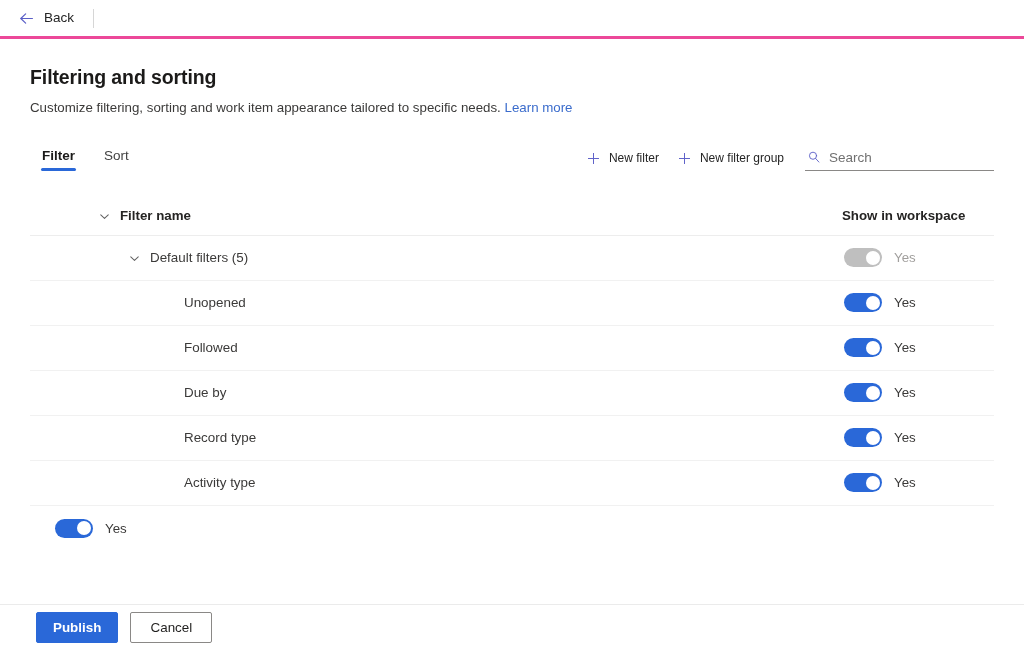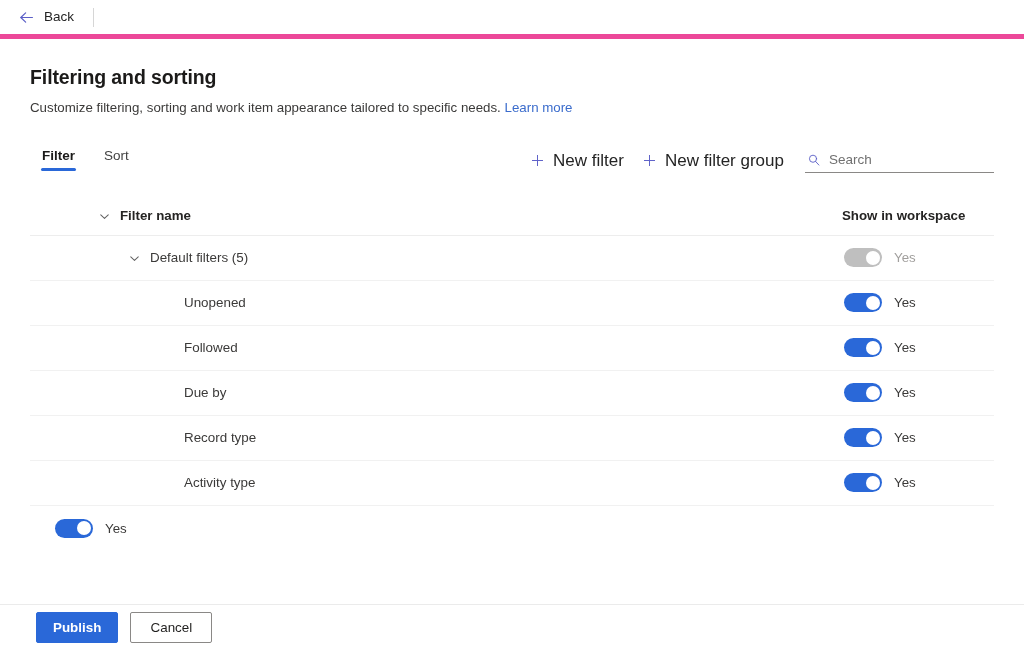--- a/index.html
+++ b/index.html
@@ -15,21 +15,21 @@
     overflow: hidden;
     position: relative;
   }
 
   
   .topbar {
     height: 39px;
     display: flex;
     align-items: center;
     padding: 0 0 0 12px;
-    border-bottom: 5px solid #ec4899;
+    border-bottom: 3px solid #ec4899;
     box-sizing: border-box;
   }
   .back-btn {
     display: flex;
     align-items: center;
     gap: 9px;
     height: 30px;
     padding: 0 6px;
     cursor: pointer;
     background: none;
@@ -121,21 +121,21 @@
   .actions {
     display: flex;
     align-items: center;
     gap: 0;
     padding-top: 2px;
   }
   .action-btn {
     display: flex;
     align-items: center;
     gap: 8px;
-    font-size: 17px;
+    font-size: 12px;
     color: #242424;
     padding: 5px 9px;
     cursor: pointer;
     background: none;
     border: none;
     font-family: inherit;
     white-space: nowrap;
     text-align: right;
   }
   .plus-icon {

